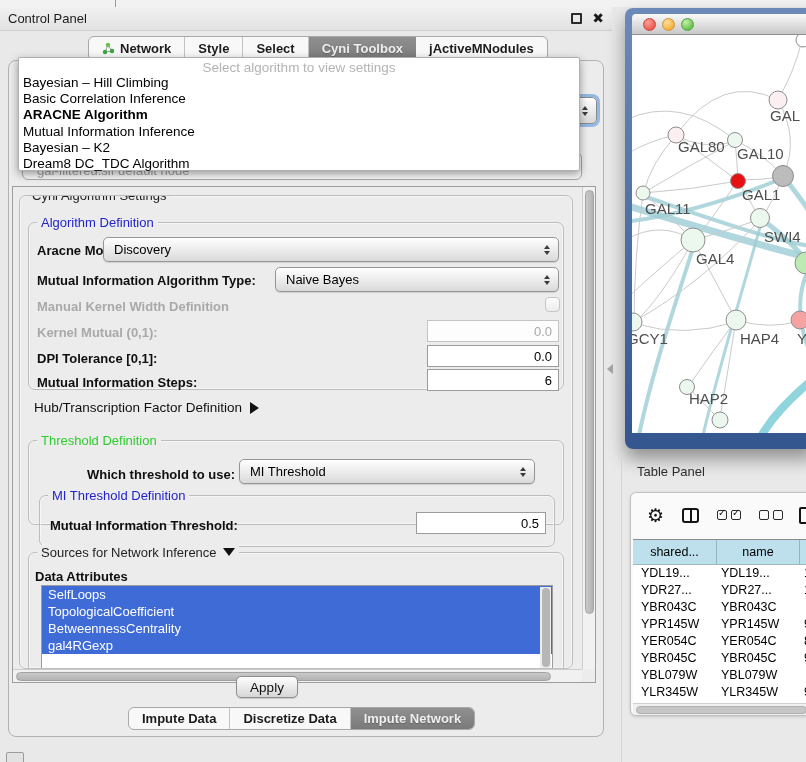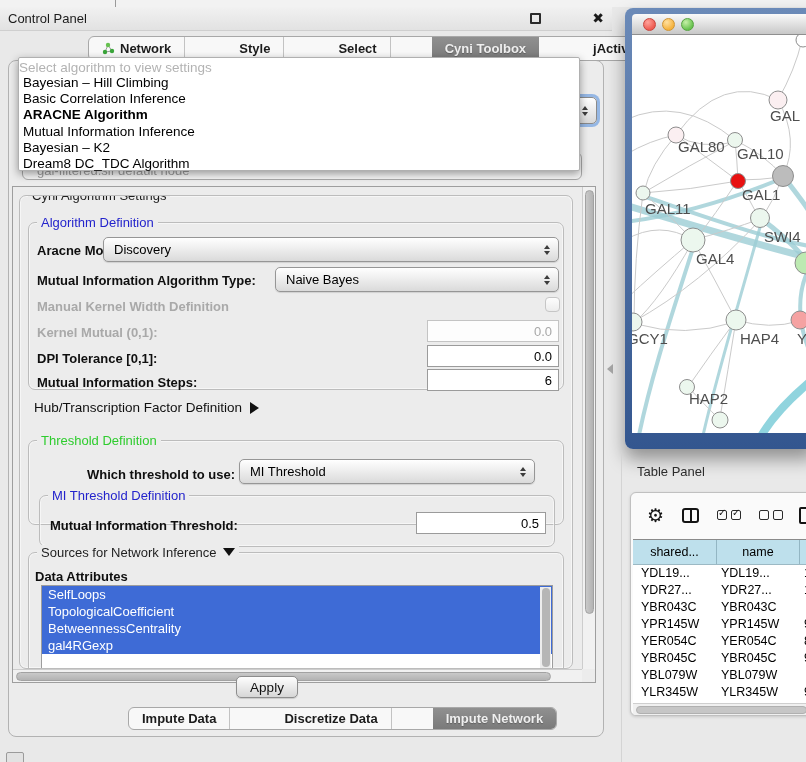--- a/index.html
+++ b/index.html
@@ -1,19 +1,19 @@
 <!DOCTYPE html>
 <html style="--selection-blue: #3E6BD6; --label-blue: #2323CC; --label-green: #2ECC2E; --edge-teal: #9CCDD5; --edge-teal-bright: #8AD2DC; --node-red: #E81111; --node-gray: #BCBCBC; --node-salmon: #F5A2A2; --node-green-bright: #BDEAB2; --node-green-light: #ECF7EE; --node-pink: #FBEFF1; --table-header-blue: #BEE0EC; --window-frame-blue: #4A6FA5;"><head>
 <meta charset="utf-8">
 <style>
   * { margin:0; padding:0; box-sizing:border-box; }
   html,body { width:806px; height:762px; overflow:hidden; }
   body { font-family:"Liberation Sans","DejaVu Sans",sans-serif; background:#e9e9e9; position:relative; font-size:13px; color:#111; }
   #screen { position:absolute; inset:0; }
-  .abs { position:absolute;gap:41px; }
+  .abs { position:absolute; }
 
   
   #top-strip { left:0; top:0; width:806px; height:7px; background:#f2f2f2; }
   #top-tick { left:115px; top:0; width:1px; height:7px; background:#9a9a9a; }
   #cp-header { left:0; top:7px; width:612px; height:24px; background:linear-gradient(#f1f1f1,#e2e2e2); border-bottom:1px solid #cfcfcf; display:flex; align-items:center; padding:0 8px; }
   #cp-title { font-size:13px; color:#1b1b1b; }
   #cp-header .spacer { flex:1; }
   .float-icon { width:11px; height:11px; border:2px solid #2b2b2b; border-radius:1px; margin-right:10px; }
   .close-icon { font-size:14px; font-weight:bold; color:#1b1b1b; line-height:11px; }
 
@@ -23,21 +23,21 @@
   
   .tabbar { display:flex; align-items:stretch; background:#f8f8f8; border:1px solid #a8a8a8; border-radius:6px; overflow:hidden; }
   #top-tabs { left:88px; top:36px; height:25px; }
   .tab { display:flex; align-items:center; gap:5px; padding:0 13px; font-size:13px; font-weight:bold; color:#1c1c1c; border-right:1px solid #c3c3c3; cursor:default; }
   .tab:last-child { border-right:none; }
   .tab.selected { background:linear-gradient(#909090,#7a7a7a); color:#efefef; border-right:none; text-shadow:0 1px 1px rgba(0,0,0,.25); }
   #bottom-tabs { left:128px; top:707px; height:23px; }
 
   
   #algo-popup { left:18px; top:57px; width:562px; height:114px; background:#ffffff; border:1px solid #b0b0b0; border-radius:2px; box-shadow:0 3px 9px rgba(0,0,0,.38); z-index:6; }
-  #popup-hint { text-align:left; color:#b3b3b3; font-size:13.5px; padding-top:2px; height:17px; }
+  #popup-hint { text-align:center; color:#b3b3b3; font-size:13.5px; padding-top:2px; height:17px; }
   .popup-item { font-size:13.5px; line-height:16.2px; padding-left:4px; color:#000; white-space:nowrap; }
   .popup-item.bold { font-weight:bold; }
 
   
   #focus-combo-sliver { left:556px; top:97px; width:41px; height:27px; border:1px solid #8a8a8a; border-radius:5px; background:linear-gradient(#ffffff,#d8d8d8); box-shadow:0 0 0 3px rgba(120,165,225,.75); z-index:1; }
   #disabled-combo-sliver { left:22px; top:152px; width:560px; height:28px; border:1px solid #a9a9a9; border-radius:6px; background:#f6f6f6; z-index:1; color:#9e9e9e; font-size:13px; padding:10px 0 0 14px; overflow:hidden; }
 
   
   #scrollpane { left:12px; top:186px; width:584px; height:497px; border:1px solid #9e9e9e; background:#ececec; }
   .vscroll { position:absolute; right:0; top:0; bottom:13px; width:13px; background:#f1f1f1; border-left:1px solid #cdcdcd; }

